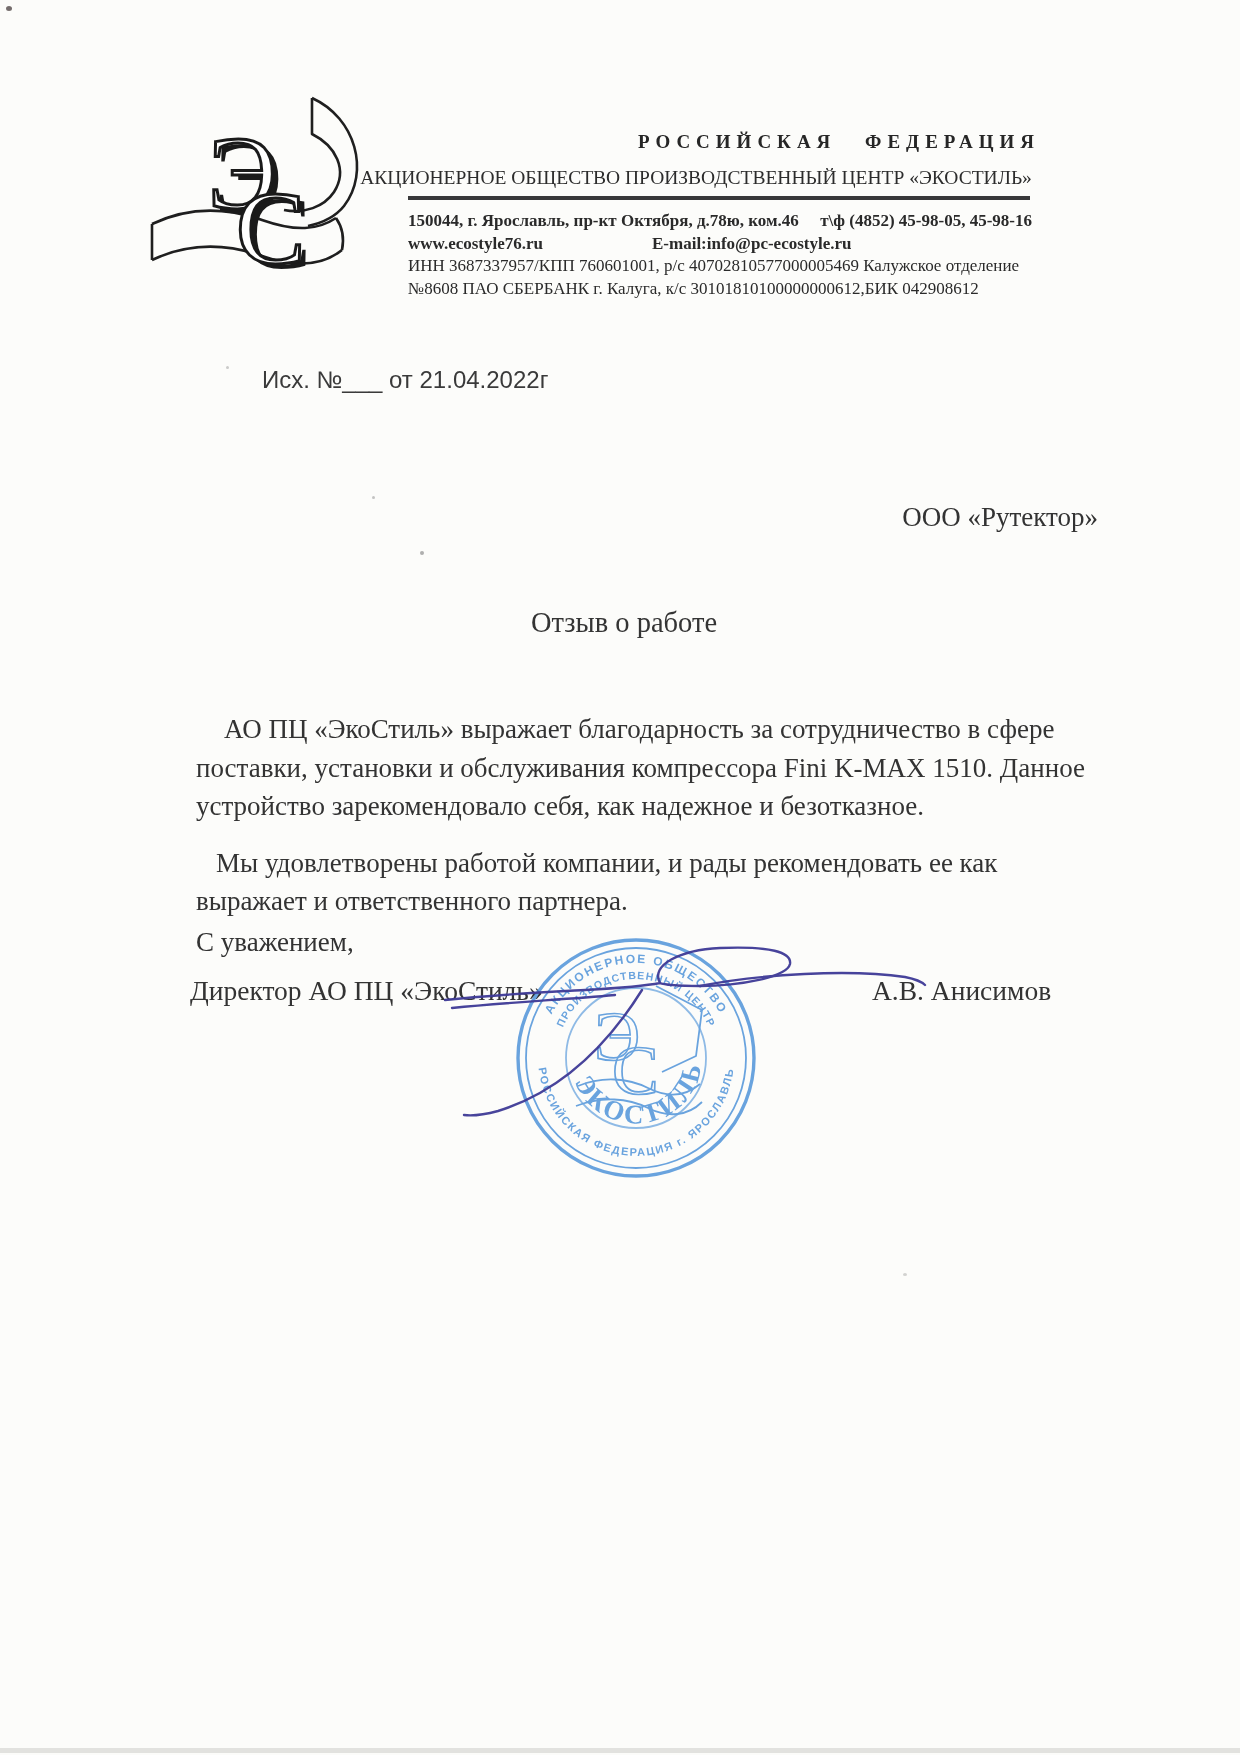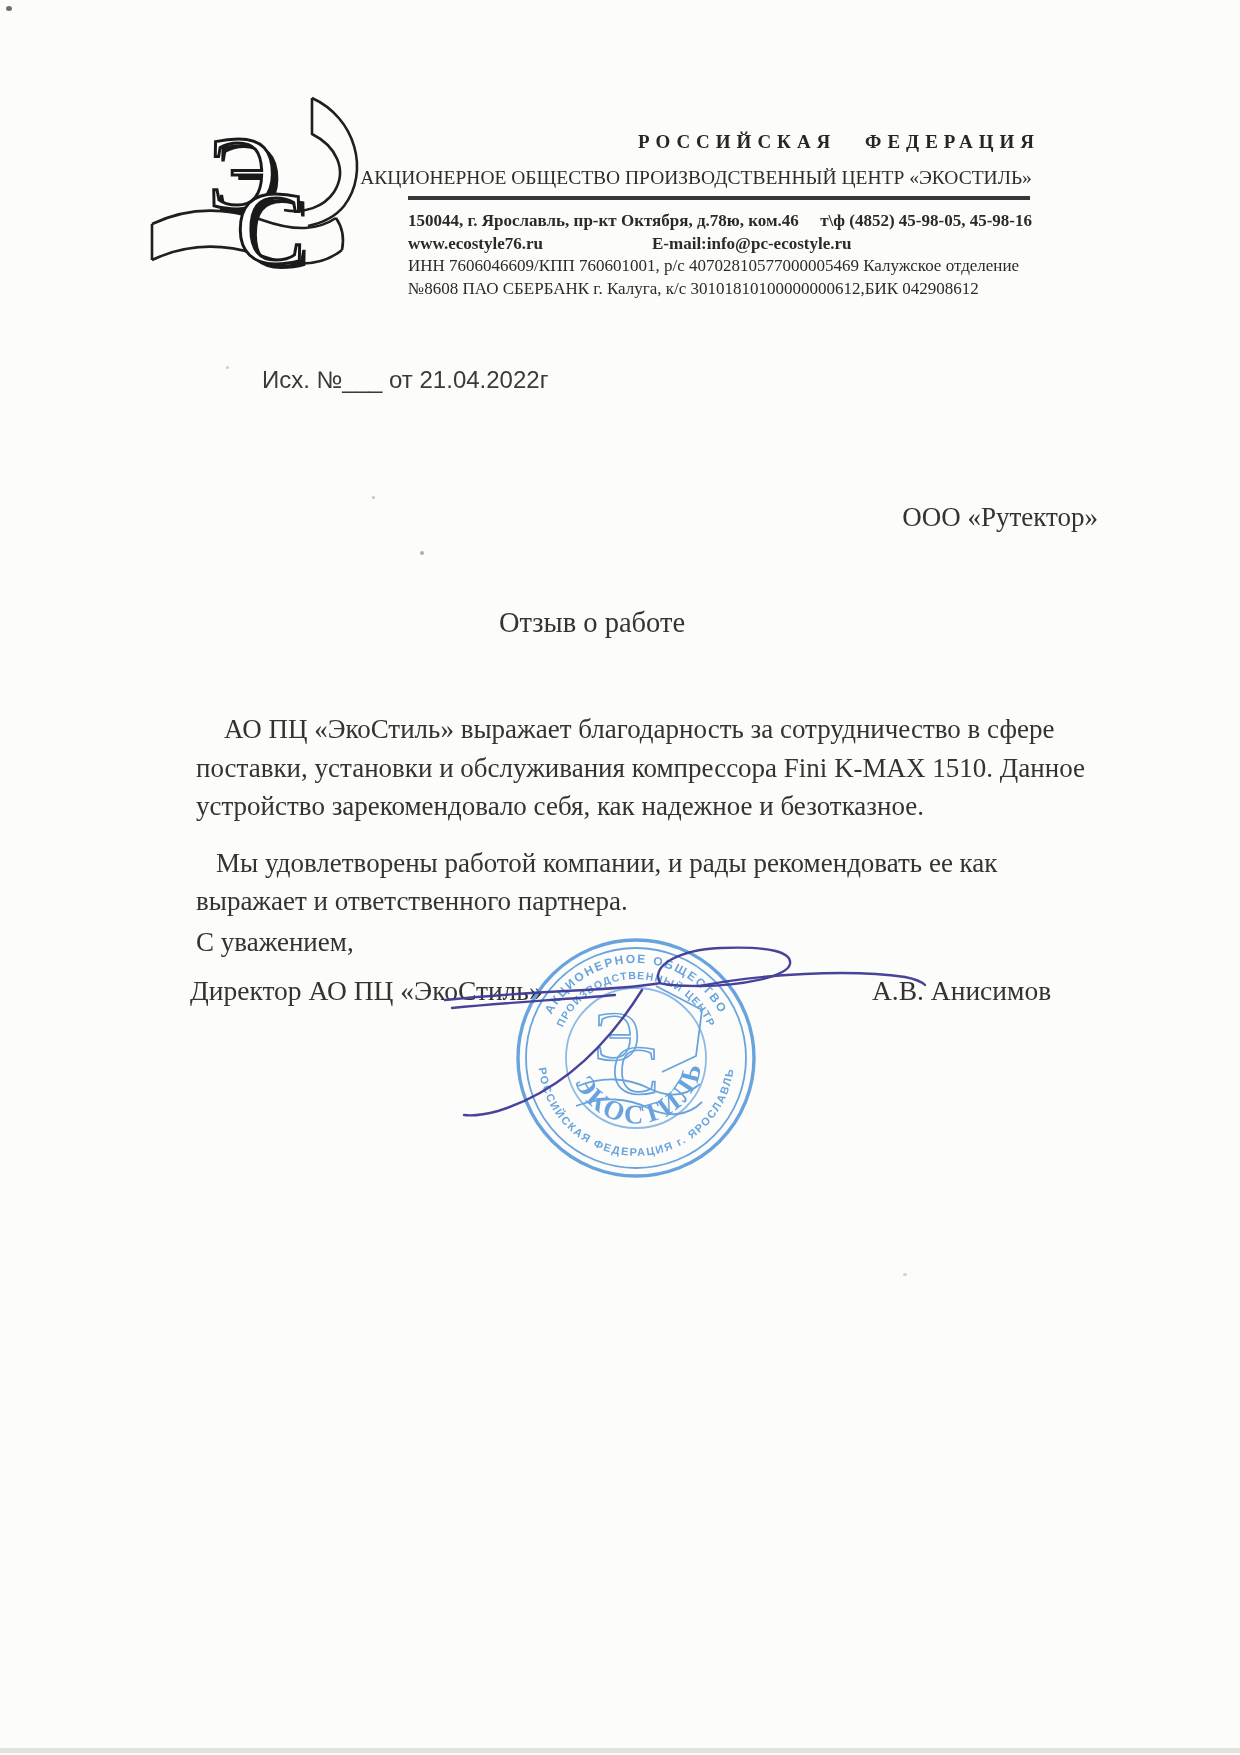--- a/index.html
+++ b/index.html
@@ -30,21 +30,21 @@
   #contact-email { position:absolute; left:244px; top:0; }
 
   
   #reference-line {
     left:262px; top:366px; font-family:"Liberation Sans", sans-serif;
     font-size:24px; color:#3a3a3a;
   }
   #recipient { top:459px; right:142px; font-size:27px; color:#333;margin-top:43px; }
 
   
-  #letter-title { left:0; top:607px; width:1184px; text-align:center; font-size:28.5px; color:#343434; }
+  #letter-title { left:0; top:607px; width:1184px; text-align:center; font-size:28.5px; color:#343434;padding-left:32px; }
   #body-text { left:190px; top:704px; width:908px; font-size:27px; line-height:38.5px; color:#333; }
   #body-text p { margin:6px; }
   #paragraph-1 { text-indent:28px; margin-bottom:18px !important; }
   #paragraph-2 { text-indent:20px; }
 
   
   #salutation { left:196px; top:927px; font-size:27px; color:#333; }
   #signatory-title { left:190px; top:975px; font-size:27.5px; color:#333; }
   #signatory-name { left:872px; top:975px; font-size:27.5px; color:#333; }
 
@@ -88,21 +88,21 @@
 
   <div id="contacts" class="abs">
     <div id="contact-line1" class="c-bold">
       <span>150044, г. Ярославль, пр-кт Октября, д.78ю, ком.46</span>
       <span>т\ф (4852) 45-98-05, 45-98-16</span>
     </div>
     <div id="contact-line2" class="c-bold">
       <span>www.ecostyle76.ru</span>
       <span id="contact-email">E-mail:info@pc-ecostyle.ru</span>
     </div>
-    <div>ИНН 7606046609/КПП 760601001, р/с 40702810577000005469 Калужское отделение</div>
+    <div>ИНН 3687337957/КПП 760601001, р/с 40702810577000005469 Калужское отделение</div>
     <div>№8608 ПАО СБЕРБАНК г. Калуга, к/с 30101810100000000612,БИК 042908612</div>
   </div>
 
   <div id="reference-line" class="abs">Исх. №___ от 21.04.2022г</div>
 
   <div id="recipient" class="abs">ООО «Рутектор»</div>
 
   <div id="letter-title" class="abs">Отзыв о работе</div>
 
   <div id="body-text" class="abs">

